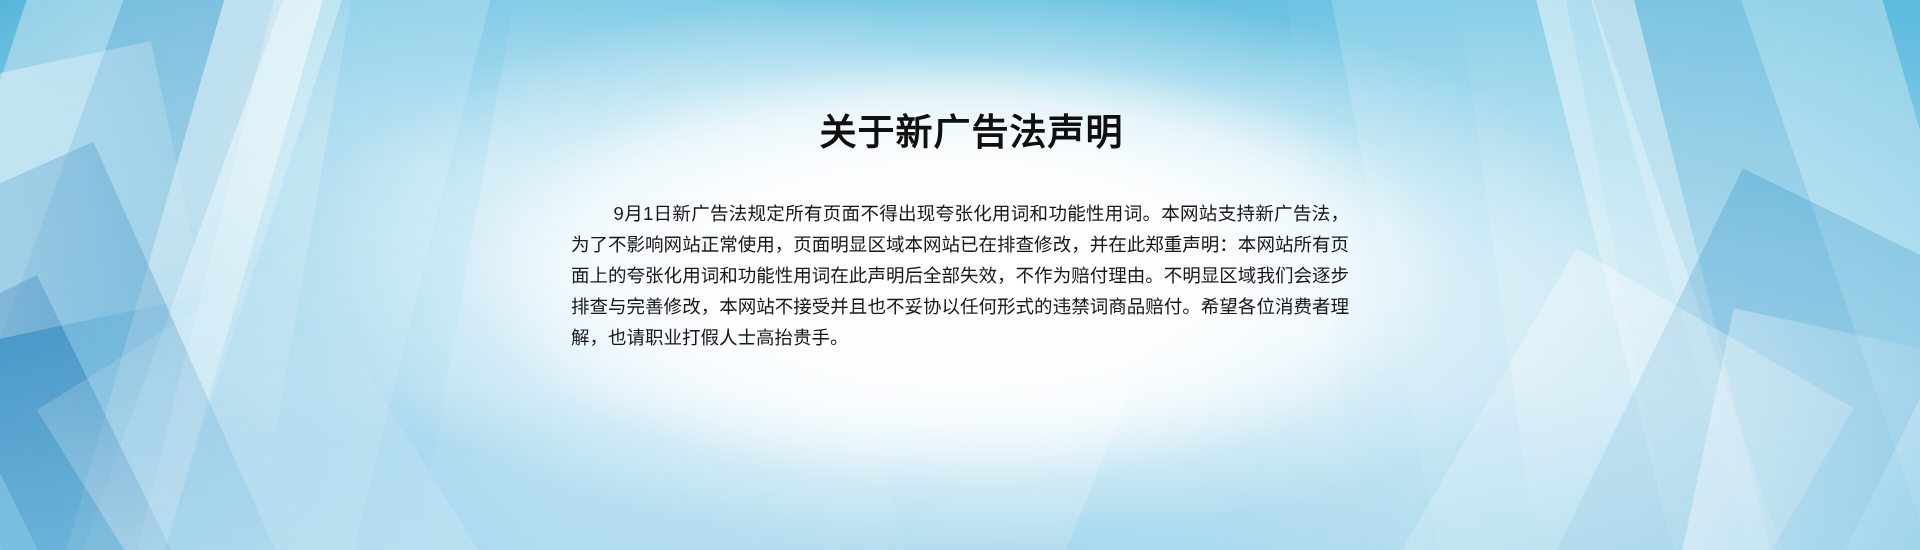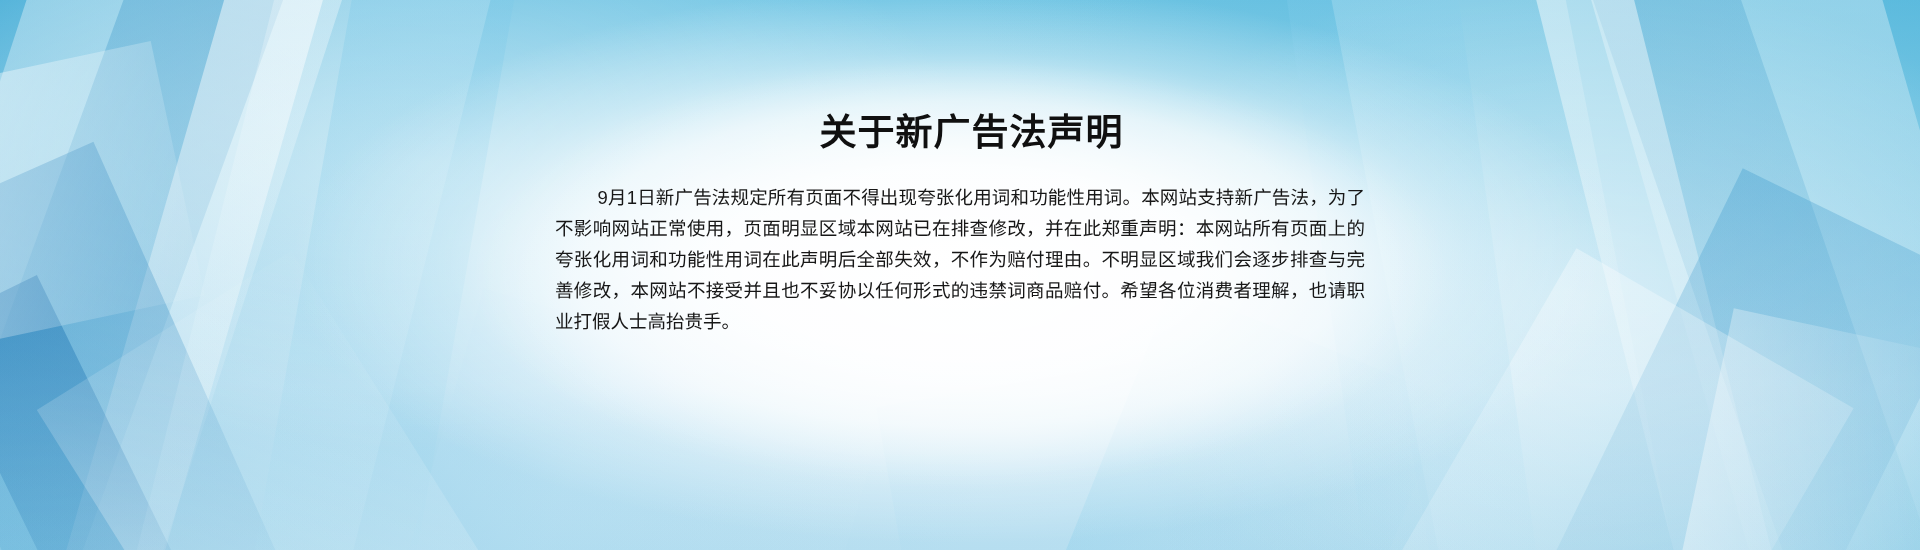--- a/index.html
+++ b/index.html
@@ -154,21 +154,21 @@
     position: absolute;
     left: 50%;
     transform: translateX(-50%);
     top: 182px;
     width: 810px;
     color: #171717;
     font-size: 18.5px;
     line-height: 31px;
   }
   .para {
-    margin: 0;
+    margin: 16px;
     text-align: justify;
     text-justify: inter-character;
     text-align-last: left;
   }
   .para.indent { text-indent: 2.3em; }
 </style>
 </head>
 <body>
 
 <div id="banner">

